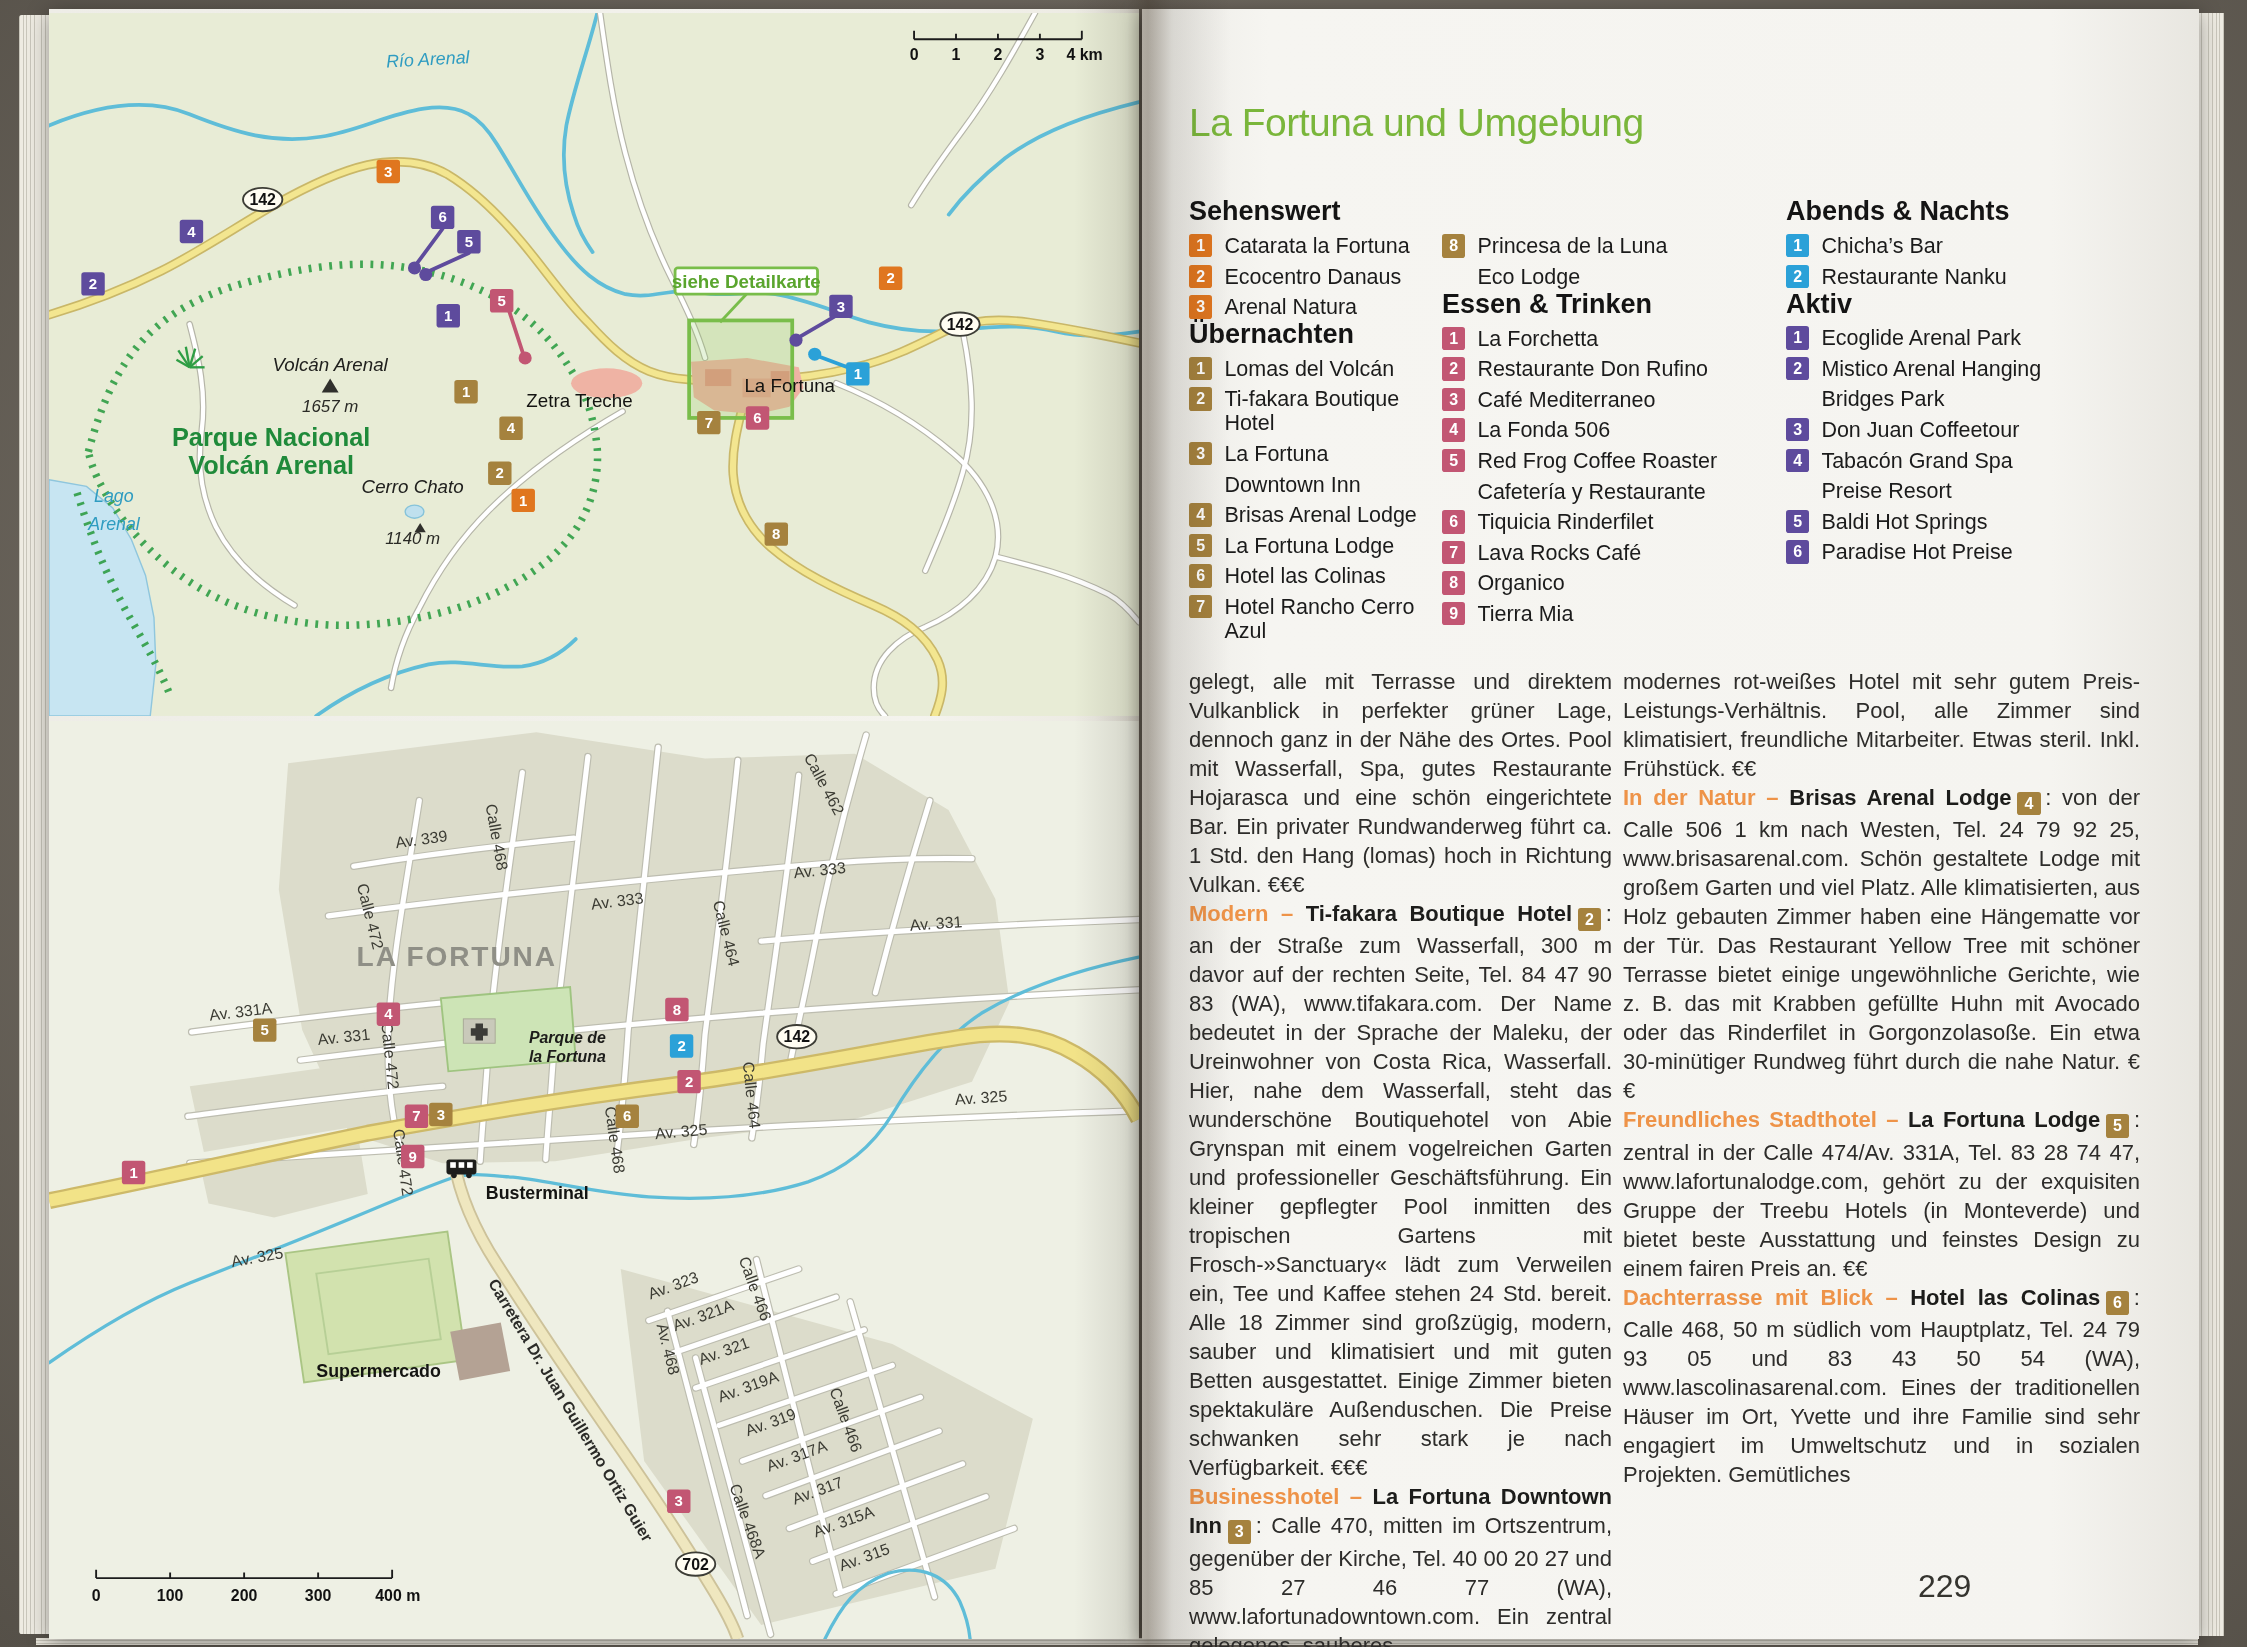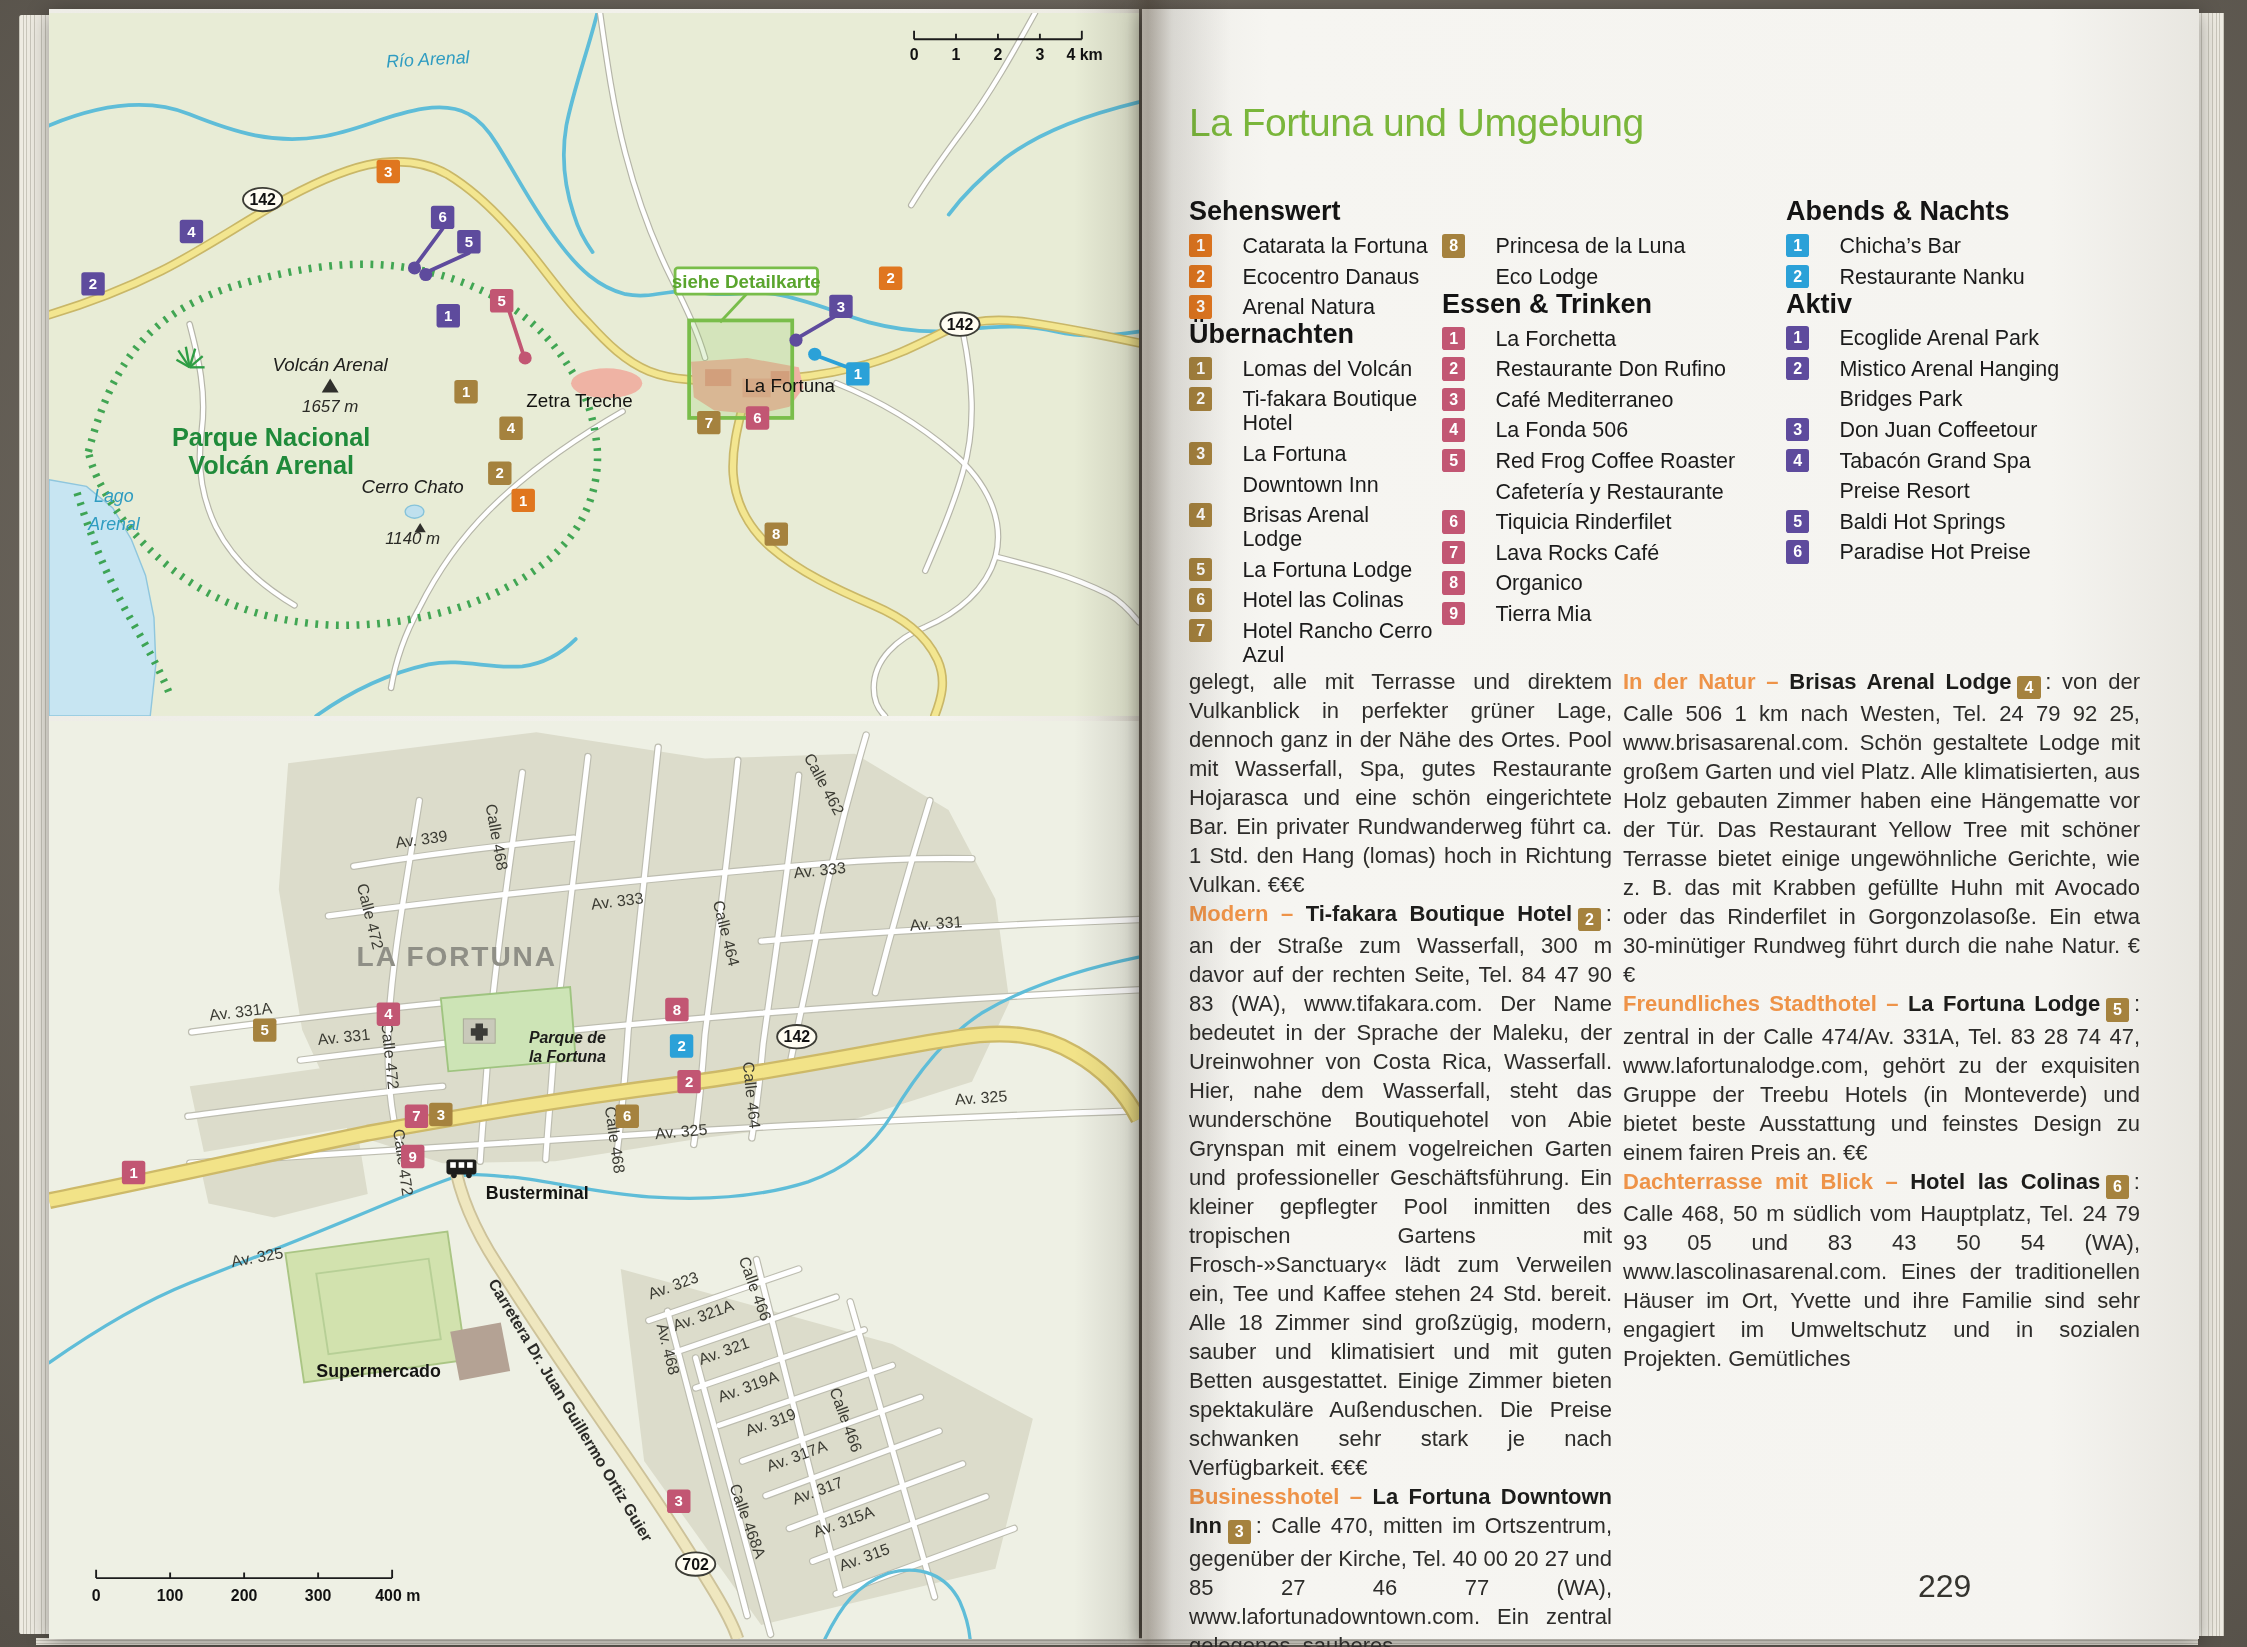--- a/index.html
+++ b/index.html
@@ -21,21 +21,21 @@
   svg text{font-family:"Liberation Sans",sans-serif}
 
   
   .title{position:absolute;left:47px;top:92px;font-size:39px;letter-spacing:-0.5px;color:#7ab63b;}
   .lcol{position:absolute;top:187px;}
   .lcol1{left:47px;width:245px;}
   .lcol2{left:300px;width:330px;}
   .lcol3{left:644px;width:403px;}
   .lhead{font-size:27px;font-weight:bold;color:#141414;margin:0 0 3.7px 0;}
   .lhead.mt{}
-  .lrow{display:flex;gap:30px;align-items:flex-start;margin-top:6.6px;}
+  .lrow{display:flex;gap:12px;align-items:flex-start;margin-top:6.6px;}
   .lbadge{width:23.4px;height:23.4px;border-radius:2.8px;color:#fff;font-weight:bold;font-size:16px;
           line-height:23.4px;text-align:center;flex:none;}
   .lbadge.sp{background:transparent;}
   .ltext{font-size:21.5px;color:#1b1b1b;line-height:24px;}
   .c-or{background:#e0761f}.c-br{background:#a5823e}.c-pk{background:#c25673}
   .c-bl{background:#2ba1d8}.c-pu{background:#5e4b9d}
   .bodycol{position:absolute;top:658px;text-align:justify;font-size:22px;line-height:29px;color:#2d2c2a;}
   .bcol1{left:47px;width:423px;}
   .bcol2{left:481px;width:517px;}
   .bodycol p{margin:0;}
@@ -583,20 +583,21 @@
         </div>
     </div>
 
     <div class="bodycol bcol1">
       <p><span>gelegt, alle mit Terrasse und direktem Vulkanblick in perfekter grüner Lage, dennoch ganz in der Nähe des Ortes. Pool mit Wasserfall, Spa, gutes Restaurante Hojarasca und eine schön eingerichtete Bar. Ein privater Rundwanderweg führt ca. 1 Std. den Hang (lomas) hoch in Richtung Vulkan. €€€</span></p>
       <p><span class="lead">Modern –</span> <span class="bname">Ti-fakara Boutique Hotel</span><span class="ibadge">2</span><span>: an der Straße zum Wasserfall, 300 m davor auf der rechten Seite, Tel. 84 47 90 83 (WA), www.tifakara.com. Der Name bedeutet in der Sprache der Maleku, der Ureinwohner von Costa Rica, Wasserfall. Hier, nahe dem Wasserfall, steht das wunderschöne Boutiquehotel von Abie Grynspan mit einem vogelreichen Garten und professioneller Geschäftsführung. Ein kleiner gepflegter Pool inmitten des tropischen Gartens mit Frosch-»Sanctuary« lädt zum Verweilen ein, Tee und Kaffee stehen 24 Std. bereit. Alle 18 Zimmer sind großzügig, modern, sauber und klimatisiert und mit guten Betten ausgestattet. Einige Zimmer bieten spektakuläre Außenduschen. Die Preise schwanken sehr stark je nach Verfügbarkeit. €€€</span></p>
       <p><span class="lead">Businesshotel –</span> <span class="bname">La Fortuna Downtown Inn</span><span class="ibadge">3</span><span>: Calle 470, mitten im Ortszentrum, gegenüber der Kirche, Tel. 40 00 20 27 und 85 27 46 77 (WA), www.lafortunadowntown.com. Ein zentral gelegenes, sauberes,</span></p>
     </div>
 
     <div class="bodycol bcol2">
+      <p><span>modernes rot-weißes Hotel mit sehr gutem Preis-Leistungs-Verhältnis. Pool, alle Zimmer sind klimatisiert, freundliche Mitarbeiter. Etwas steril. Inkl. Frühstück. €€</span></p>
       <p><span class="lead">In der Natur –</span> <span class="bname">Brisas Arenal Lodge</span><span class="ibadge">4</span><span>: von der Calle 506 1 km nach Westen, Tel. 24 79 92 25, www.brisasarenal.com. Schön gestaltete Lodge mit großem Garten und viel Platz. Alle klimatisierten, aus Holz gebauten Zimmer haben eine Hängematte vor der Tür. Das Restaurant Yellow Tree mit schöner Terrasse bietet einige ungewöhnliche Gerichte, wie z. B. das mit Krabben gefüllte Huhn mit Avocado oder das Rinderfilet in Gorgonzolasoße. Ein etwa 30-minütiger Rundweg führt durch die nahe Natur. €€</span></p>
       <p><span class="lead">Freundliches Stadthotel –</span> <span class="bname">La Fortuna Lodge</span><span class="ibadge">5</span><span>: zentral in der Calle 474/Av. 331A, Tel. 83 28 74 47, www.lafortunalodge.com, gehört zu der exquisiten Gruppe der Treebu Hotels (in Monteverde) und bietet beste Ausstattung und feinstes Design zu einem fairen Preis an. €€</span></p>
       <p><span class="lead">Dachterrasse mit Blick –</span> <span class="bname">Hotel las Colinas</span><span class="ibadge">6</span><span>: Calle 468, 50 m südlich vom Hauptplatz, Tel. 24 79 93 05 und 83 43 50 54 (WA), www.lascolinasarenal.com. Eines der traditionellen Häuser im Ort, Yvette und ihre Familie sind sehr engagiert im Umweltschutz und in sozialen Projekten. Gemütliches</span></p>
     </div>
 
     <div class="pageno">229</div>
   </div>
 
   <div class="spine"></div>
 </div>

